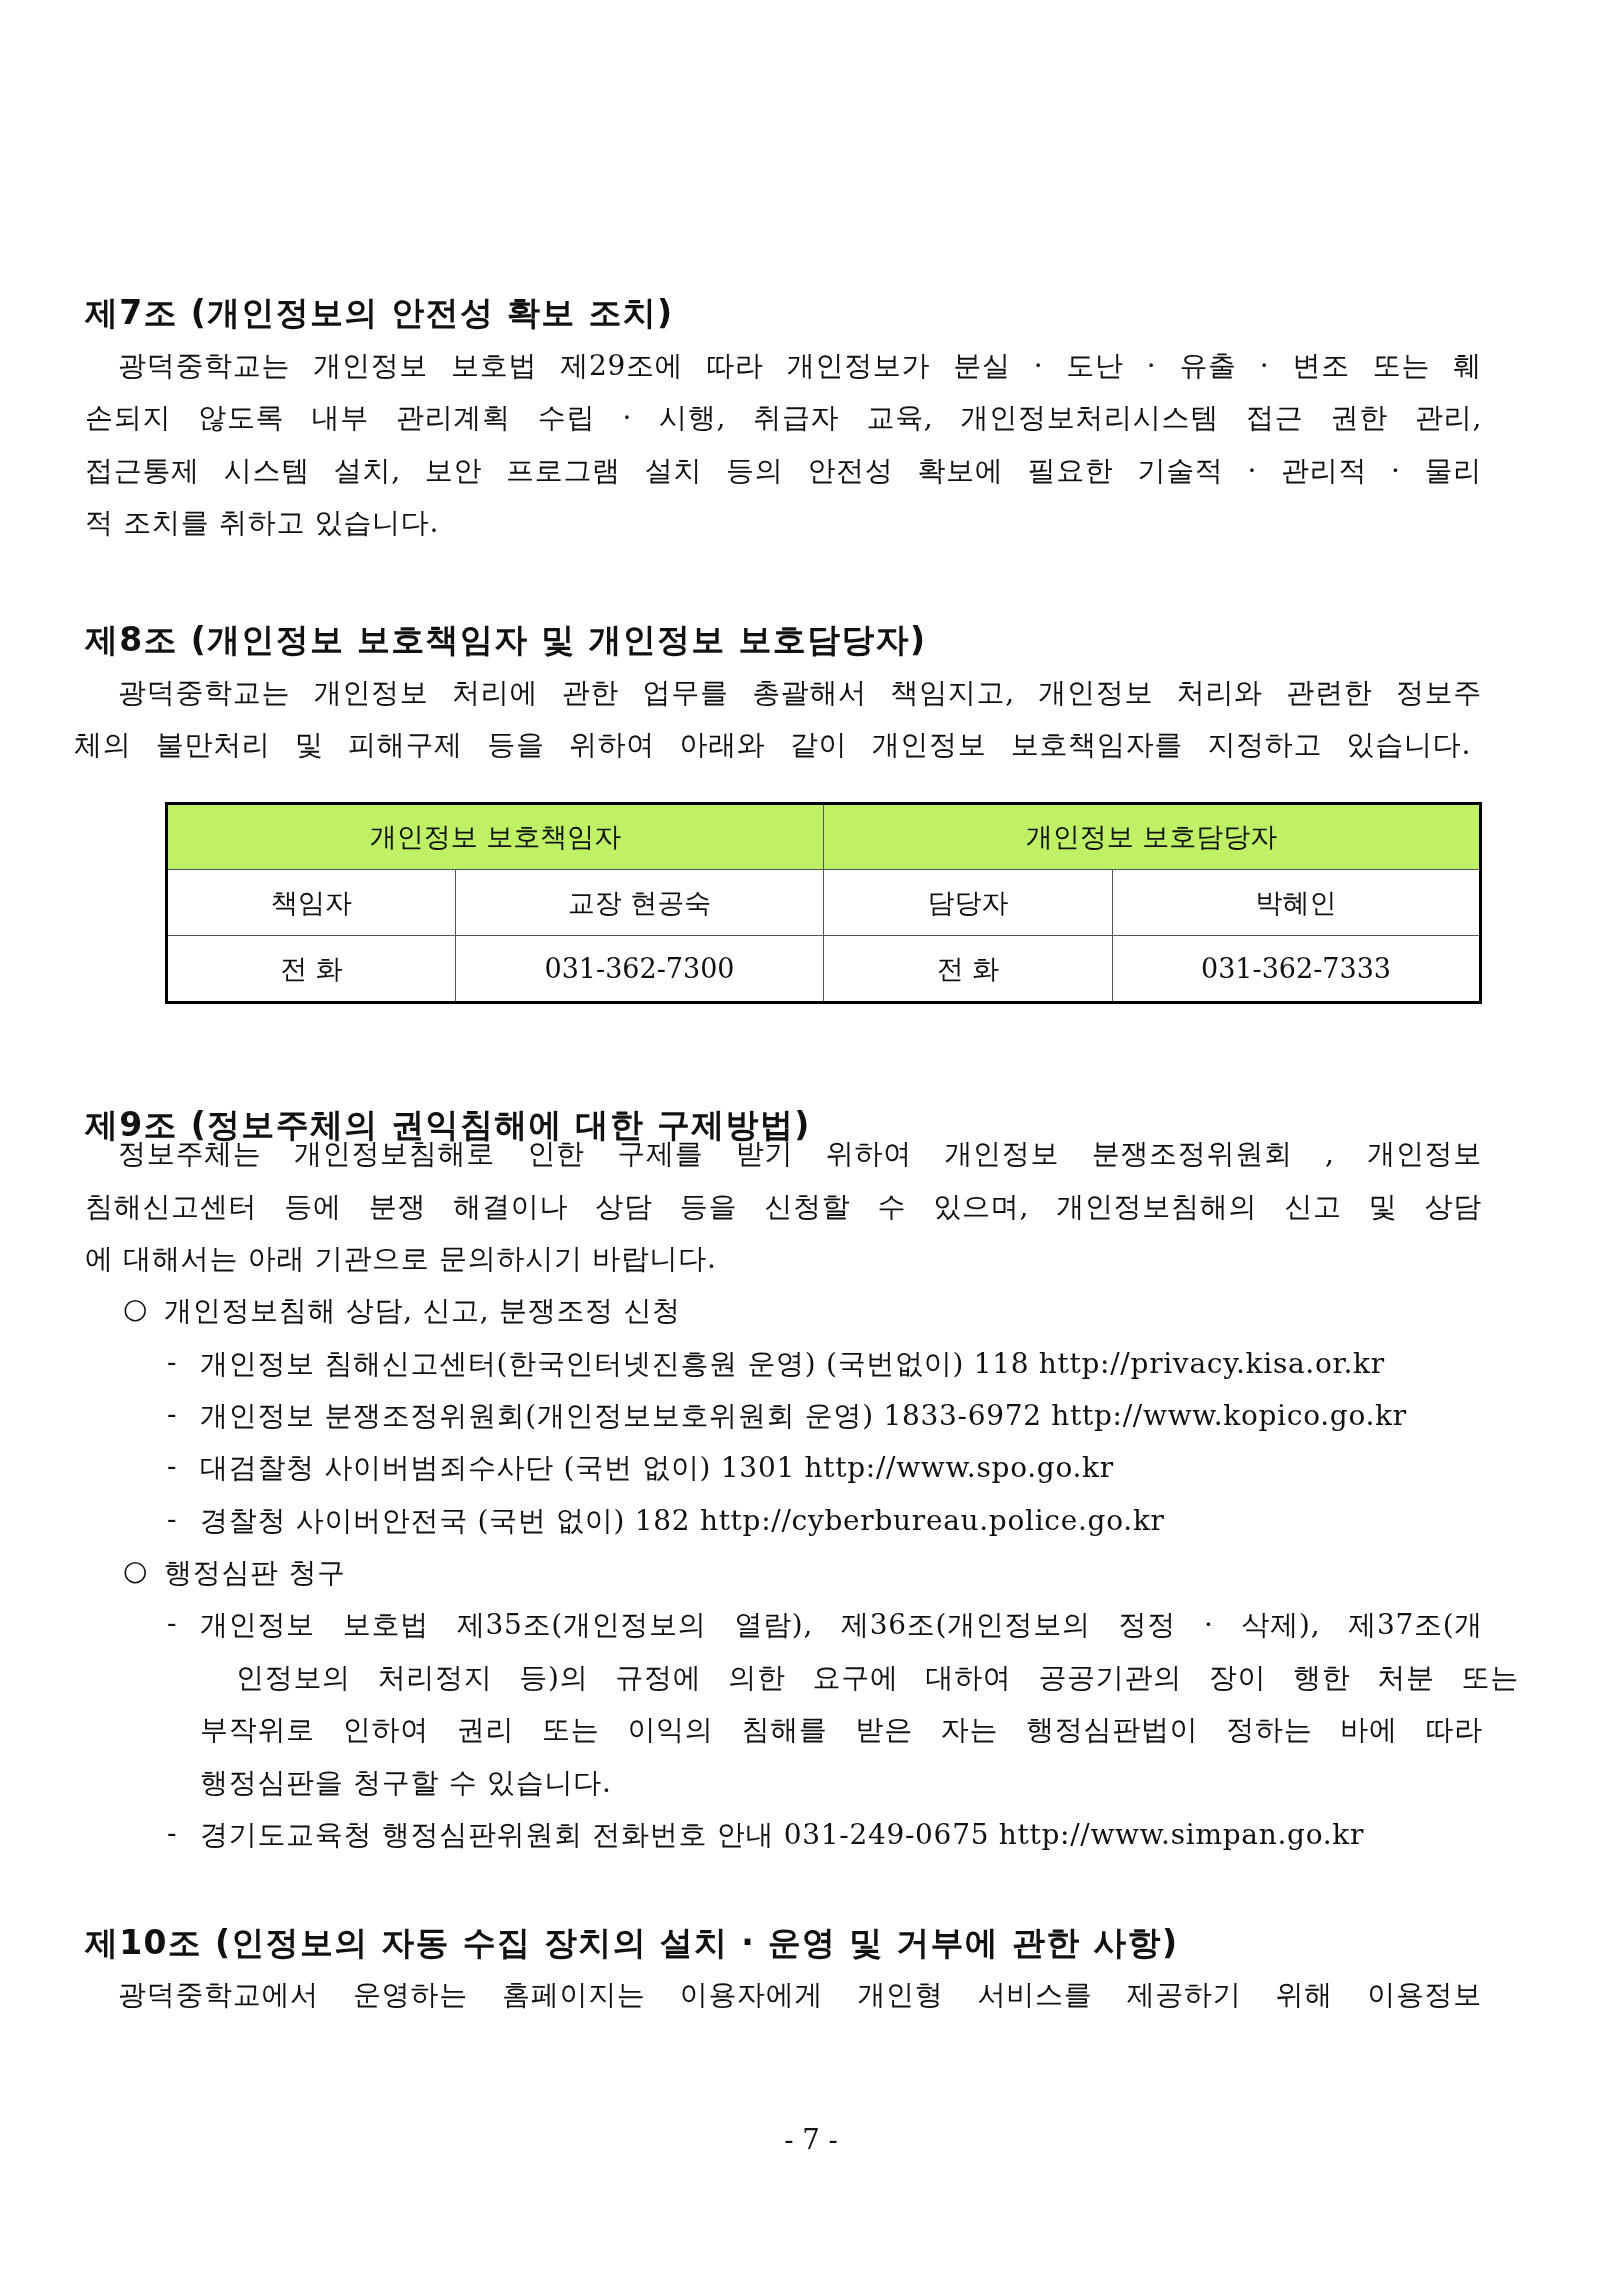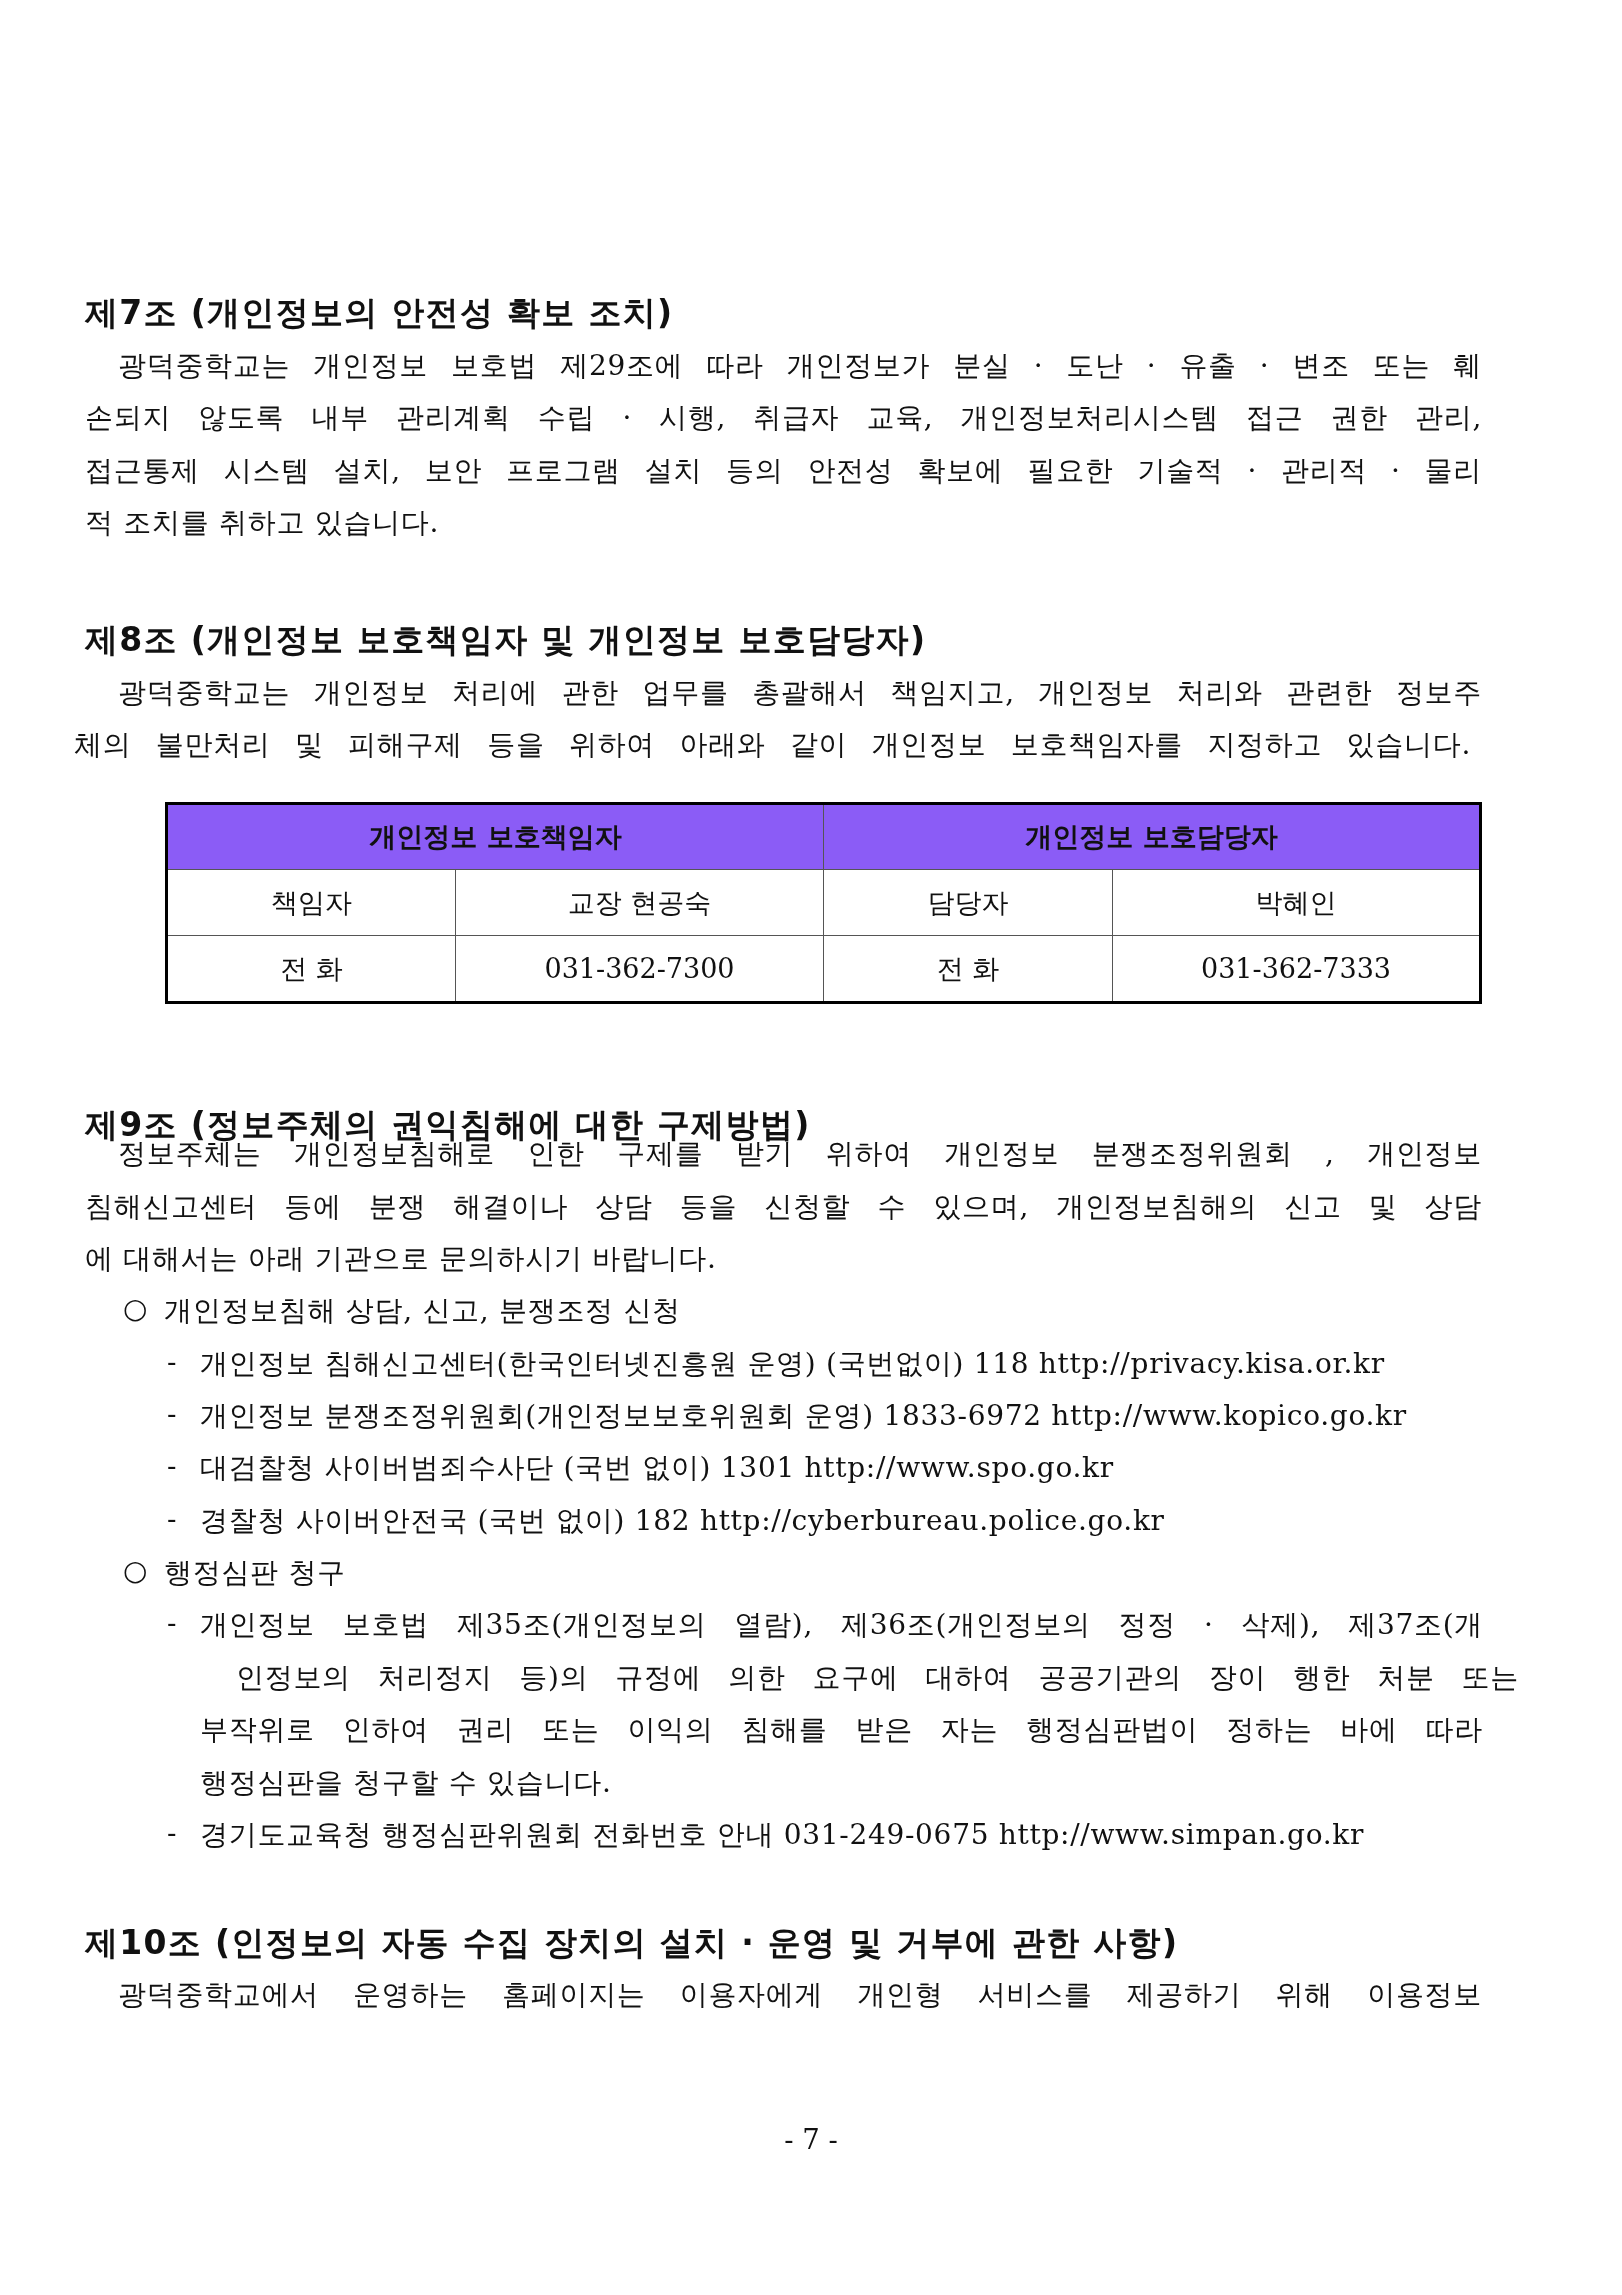--- a/index.html
+++ b/index.html
@@ -6,22 +6,22 @@
   body { width:1622px; height:2295px; position:relative; overflow:hidden;
          font-family:"DejaVu Serif","Liberation Serif",serif; color:#111; }
   .page { position:absolute; left:0; top:0; width:1622px; height:2295px;padding-left:24px; }
   .heading { position:absolute; left:85px; font-family:"DejaVu Sans","Liberation Sans",sans-serif;
              font-weight:bold; font-size:33px; letter-spacing:1.3px; white-space:nowrap; }
   .line { position:absolute; font-size:28px; white-space:nowrap; letter-spacing:0.7px; }
   .justify { text-align:justify; text-align-last:justify; }
   .tbl { position:absolute; left:165px; top:802px; width:1317px; border:3.3px solid #000;
          border-collapse:collapse; font-size:27px; }
   .tbl td { border:1.3px solid #555; text-align:center; height:65px; padding:0; }
-  .tbl tr.hdr td { background:#8b5cf6; font-family:"DejaVu Sans","Liberation Sans",sans-serif;
-                   font-weight:bold; height:64px; }
+  .tbl tr.hdr td { background:#bef264; font-family:"DejaVu Sans","Liberation Sans",sans-serif;
+                   font-weight:normal; height:64px; }
   .pagenum { position:absolute; left:0; width:1622px; top:2123px; text-align:center; font-size:27.5px; }
 </style>
 </head>
 <body>
 
 <div class="page">
 
   <div class="heading" style="top:291px;">제7조 (개인정보의 안전성 확보 조치)</div>
   <div class="line justify" style="left:118px; width:1364px; top:347px;">광덕중학교는 개인정보 보호법 제29조에 따라 개인정보가 분실 · 도난 · 유출 · 변조 또는 훼</div>
   <div class="line justify" style="left:85px; width:1397px; top:399px;">손되지 않도록 내부 관리계획 수립 · 시행, 취급자 교육, 개인정보처리시스템 접근 권한 관리,</div>

